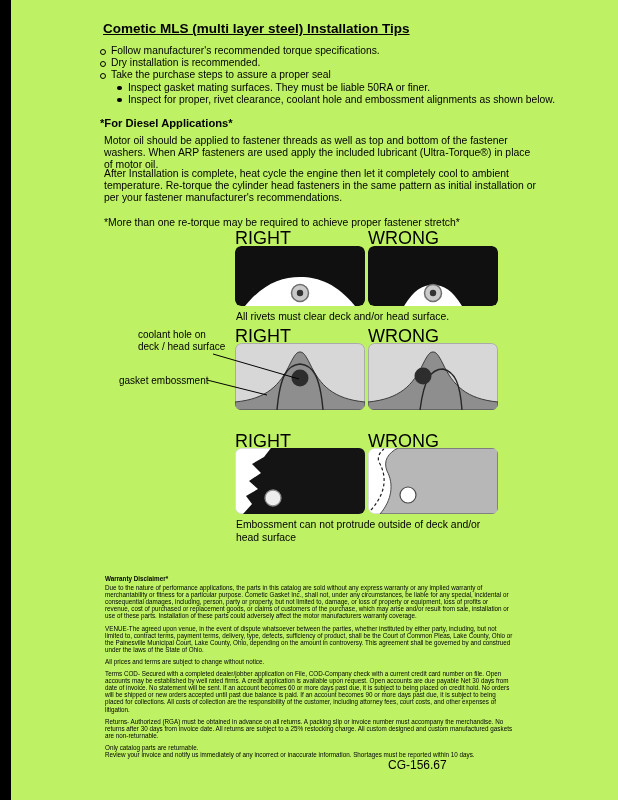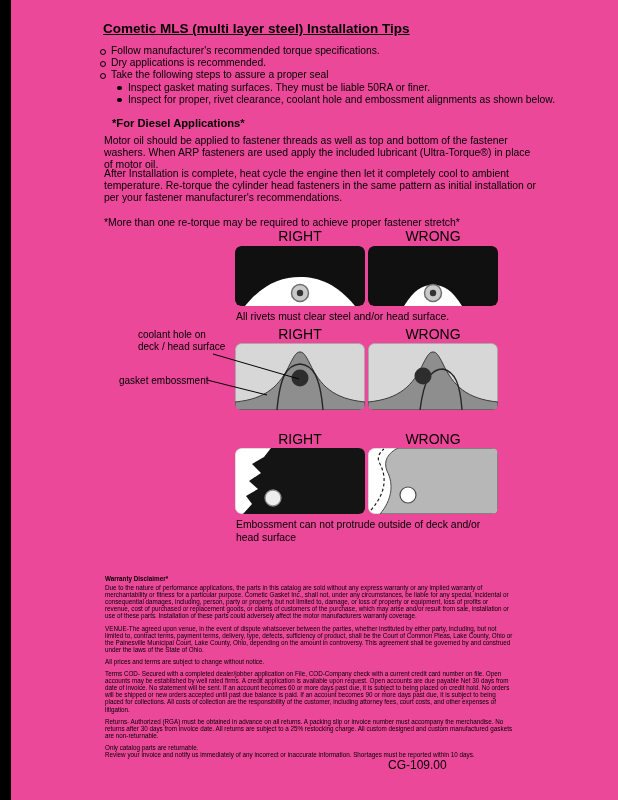--- a/index.html
+++ b/index.html
@@ -1,32 +1,32 @@
 <!DOCTYPE html>
 <html><head>
 <meta charset="utf-8">
 <style>
   html,body{margin:0;padding:0;background:#fff;}
-  .page{position:relative;width:618px;height:800px;background:#ec4899;
+  .page{position:relative;width:618px;height:800px;background:#bef264;
         font-family:"Liberation Sans","DejaVu Sans",sans-serif;color:#000;overflow:hidden;}
   .leftbar{position:absolute;left:0;top:0;width:11px;height:800px;background:#000;}
   .title{position:absolute;left:103px;top:21px;font-size:13.5px;font-weight:bold;
          text-decoration:underline;white-space:nowrap;}
   .tips{position:absolute;left:100px;top:45px;font-size:10.3px;line-height:12.2px;}
   .tip{position:relative;padding-left:11px;white-space:nowrap;}
   .tip .b{position:absolute;left:0;top:3.5px;width:4px;height:4px;border:1px solid #000;
           border-radius:50%;}
   .tip.sub{margin-left:17px;}
   .tip.sub .b{background:#000;width:4.5px;height:4.5px;border:none;top:4px;}
-  .h2{position:absolute;left:112px;top:117px;font-size:11.2px;font-weight:bold;white-space:nowrap;}
+  .h2{position:absolute;left:100px;top:117px;font-size:11.2px;font-weight:bold;white-space:nowrap;}
   .para{position:absolute;left:104px;width:434px;font-size:10.4px;line-height:11.8px;}
   .para.oil{top:135px;}
   .para.heat{top:168px;}
   .para.retorque{top:209px;width:auto;white-space:nowrap;margin-top:8px;}
-  .dg-label{position:absolute;width:130px;text-align:center;font-size:14px;}
+  .dg-label{position:absolute;width:130px;font-size:18px;}
   .panel{position:absolute;border-radius:6px;}
   .caption{position:absolute;font-size:10.4px;line-height:12.5px;}
   .ptr-label{position:absolute;font-size:10px;line-height:11.5px;white-space:nowrap;}
   .ptr-lines{position:absolute;z-index:5;}
   .disc{position:absolute;left:105px;top:575px;width:408px;font-size:6.3px;line-height:7.1px;}
   .disc .dh{font-weight:bold;margin:0 0 2px 0;}
   .disc p{margin:0 0 5px 0;}
   .disc p.tight{margin:0;}
   .footer{position:absolute;left:388px;top:758px;font-size:12px;}
 </style>
@@ -38,25 +38,25 @@
 
   <div class="title">Cometic MLS (multi layer steel) Installation Tips</div>
 
   <div class="tips">
     <div class="tip">
       <span class="b"></span>
       <span>Follow manufacturer's recommended torque specifications.</span>
     </div>
     <div class="tip">
       <span class="b"></span>
-      <span>Dry applications is recommended.</span>
+      <span>Dry installation is recommended.</span>
     </div>
     <div class="tip">
       <span class="b"></span>
-      <span>Take the following steps to assure a proper seal</span>
+      <span>Take the purchase steps to assure a proper seal</span>
     </div>
     <div class="tip sub">
       <span class="b"></span>
       <span>Inspect gasket mating surfaces.  They must be liable 50RA or finer.</span>
     </div>
     <div class="tip sub">
       <span class="b"></span>
       <span>Inspect for proper, rivet clearance, coolant hole and embossment alignments as shown below.</span>
     </div>
   </div>
@@ -74,21 +74,21 @@
     <path d="M 10,60 C 28,38 46,31 65,31 C 84,31 102,38 120,60 Z" fill="#ffffff"></path>
     <circle cx="65" cy="47" r="8.5" fill="#c9c9c9" stroke="#6e6e6e" stroke-width="1.5"></circle>
     <circle cx="65" cy="47" r="3.2" fill="#333333"></circle>
   </svg>
   <svg class="panel" style="left:368px;top:246px;" width="130" height="60" viewBox="0 0 130 60">
     <rect x="0" y="0" width="130" height="60" rx="6" fill="#101010"></rect>
     <path d="M 36,60 C 46,44 54,39 65,39 C 76,39 84,44 94,60 Z" fill="#ffffff"></path>
     <circle cx="65" cy="47" r="8.5" fill="#c9c9c9" stroke="#6e6e6e" stroke-width="1.5"></circle>
     <circle cx="65" cy="47" r="3.2" fill="#333333"></circle>
   </svg>
-  <div class="caption" style="left:236px;top:311px;">All rivets must clear steel and/or head surface.</div>
+  <div class="caption" style="left:236px;top:311px;">All rivets must clear deck and/or head surface.</div>
 
   <div class="dg-label" style="left:235px;top:326px;">RIGHT</div>
   <div class="dg-label" style="left:368px;top:326px;">WRONG</div>
 
   <div class="ptr-label" style="left:138px;top:329px;">
     <div>coolant hole on</div>
     <div>deck / head surface</div>
   </div>
   <div class="ptr-label" style="left:119px;top:375px;">gasket embossment</div>
 
@@ -130,14 +130,14 @@
     <div class="dh">Warranty Disclaimer*</div>
     <p>Due to the nature of performance applications, the parts in this catalog are sold without any express warranty or any implied warranty of merchantability or fitness for a particular purpose. Cometic Gasket Inc., shall not, under any circumstances, be liable for any special, incidental or consequential damages, including, person, party or property, but not limited to, damage, or loss of property or equipment, loss of profits or revenue, cost of purchased or replacement goods, or claims of customers of the purchase, which may arise and/or result from sale, installation or use of these parts. Installation of these parts could adversely affect the motor manufacturers warranty coverage.</p>
     <p>VENUE-The agreed upon venue, in the event of dispute whatsoever between the parties, whether instituted by either party, including, but not limited to, contract terms, payment terms, delivery, type, defects, sufficiency of product, shall be the Court of Common Pleas, Lake County, Ohio or the Painesville Municipal Court, Lake County, Ohio, depending on the amount in controversy. This agreement shall be governed by and construed under the laws of the State of Ohio.</p>
     <p>All prices and terms are subject to change without notice.</p>
     <p>Terms COD- Secured with a completed dealer/jobber application on File, COD-Company check with a current credit card number on file. Open accounts may be established by well rated firms. A credit application is available upon request. Open accounts are due payable Net 30 days from date of invoice. No statement will be sent. If an account becomes 60 or more days past due, it is subject to being placed on credit hold. No orders will be shipped or new orders accepted until past due balance is paid. If an account becomes 90 or more days past due, it is subject to being placed for collections. All costs of collection are the responsibility of the customer, including attorney fees, court costs, and other expenses of litigation.</p>
     <p>Returns- Authorized (RGA) must be obtained in advance on all returns. A packing slip or invoice number must accompany the merchandise. No returns after 30 days from invoice date. All returns are subject to a 25% restocking charge. All custom designed and custom manufactured gaskets are non-returnable.</p>
     <p class="tight">Only catalog parts are returnable.</p>
     <p>Review your invoice and notify us immediately of any incorrect or inaccurate information. Shortages must be reported within 10 days.</p>
   </div>
 
-  <div class="footer">CG-109.00</div>
+  <div class="footer">CG-156.67</div>
 </div>
 
 </body></html>

